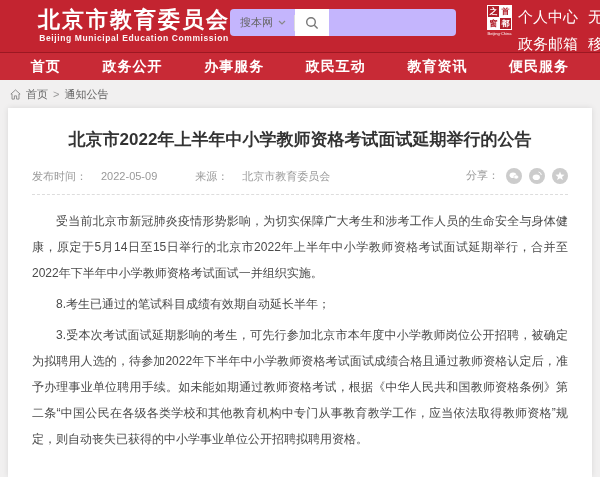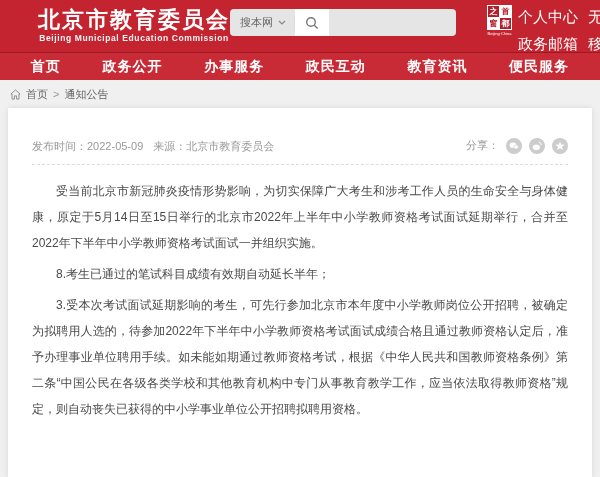--- a/index.html
+++ b/index.html
@@ -6,21 +6,21 @@
   html,body { width:600px; height:477px; overflow:hidden;
     font-family:"Liberation Sans","DejaVu Sans",sans-serif; background:#f1f0f0; }
 
   
   .site-header { height:52px; background:#c32430; display:flex; align-items:center; position:relative; }
   .logo-block { margin-left:38px; color:#fff; cursor:pointer; }
   .logo-cn { font-size:22px; font-weight:bold; letter-spacing:2px; line-height:24px; }
   .logo-en { font-size:8.5px; letter-spacing:0.6px; line-height:12px; font-weight:bold; opacity:0.95;text-align:center; }
 
   .search-box { position:absolute; left:230px; top:9px; width:226px; height:27px;
-    background:#e5e5e5; border-radius:4px; display:flex; align-items:center; overflow:hidden; }
+    background:#c4b5fd; border-radius:4px; display:flex; align-items:center; overflow:hidden; }
   .search-scope { display:flex; align-items:center; gap:5px; padding:0 8px 0 10px;
     font-size:11px; color:#666; cursor:pointer; white-space:nowrap; }
   .search-input { flex:1; border:none; outline:none; font-size:11px; color:#333;
     font-family:inherit; min-width:0; }
   .search-input::placeholder { color:#aaa; }
   .search-divider { width:1px; height:16px; background:#ddd; }
   .search-btn { width:34px; height:100%; border:none; background:#fff; cursor:pointer;
     display:flex; align-items:center; justify-content:center; }
 
   .seal { position:absolute; left:487px; top:5px; width:25px; cursor:pointer; }
@@ -48,21 +48,21 @@
   .crumb-link { color:#666; text-decoration:none; cursor:pointer; }
   .crumb-sep { color:#999; }
 
   
   .card { background:#fff; margin:0 8px; min-height:369px;
     box-shadow:0 0 6px rgba(0,0,0,0.10); padding:14px 18px 12px; }
   .article-title { text-align:center; font-size:17px; font-weight:bold; color:#333;
     padding:6px 30px 0; line-height:24px; }
   .meta-row { display:flex; justify-content:space-between; align-items:center;
     margin-top:16px; padding:0 6px; }
-  .meta-left { font-size:11px; color:#999; display:flex; gap:0; align-items:center; }
+  .meta-left { font-size:11px; color:#999; display:flex; gap:14px; align-items:center; }
   .meta-left .gap { width:10px; }
   .share-area { display:flex; align-items:flex-start; gap:7px; }
   .share-label { font-size:11px; color:#999; }
   .share-icon { width:16px; height:16px; border-radius:50%; background:#ccc;
     display:flex; align-items:center; justify-content:center; cursor:pointer; }
   .meta-divider { border-bottom:1px dashed #ddd; margin:10px 6px 0; }
 
   .article-body { padding:8px 6px 0; }
   .article-body p { font-size:12px; color:#4a4a4a; line-height:26px;
     text-indent:2em; margin-top:5px; text-align:justify; }
@@ -130,20 +130,21 @@
     <svg width="11" height="11" viewBox="0 0 12 12">
       <path d="M6 1 L11 5.5 L9.8 5.5 L9.8 11 L7.2 11 L7.2 7.5 L4.8 7.5 L4.8 11 L2.2 11 L2.2 5.5 L1 5.5 Z" fill="none" stroke="#888" stroke-width="1"></path>
     </svg>
   </span>
   <a class="crumb-link">首页</a>
   <span class="crumb-sep">&gt;</span>
   <span>通知公告</span>
 </div>
 
 <main class="card">
+  <h1 class="article-title">北京市2022年上半年中小学教师资格考试面试延期举行的公告</h1>
 
   <div class="meta-row">
     <div class="meta-left">
       <span>发布时间：</span>
       <span>2022-05-09</span>
       <span class="gap"></span>
       <span>来源：</span>
       <span>北京市教育委员会</span>
     </div>
     <div class="share-area">

